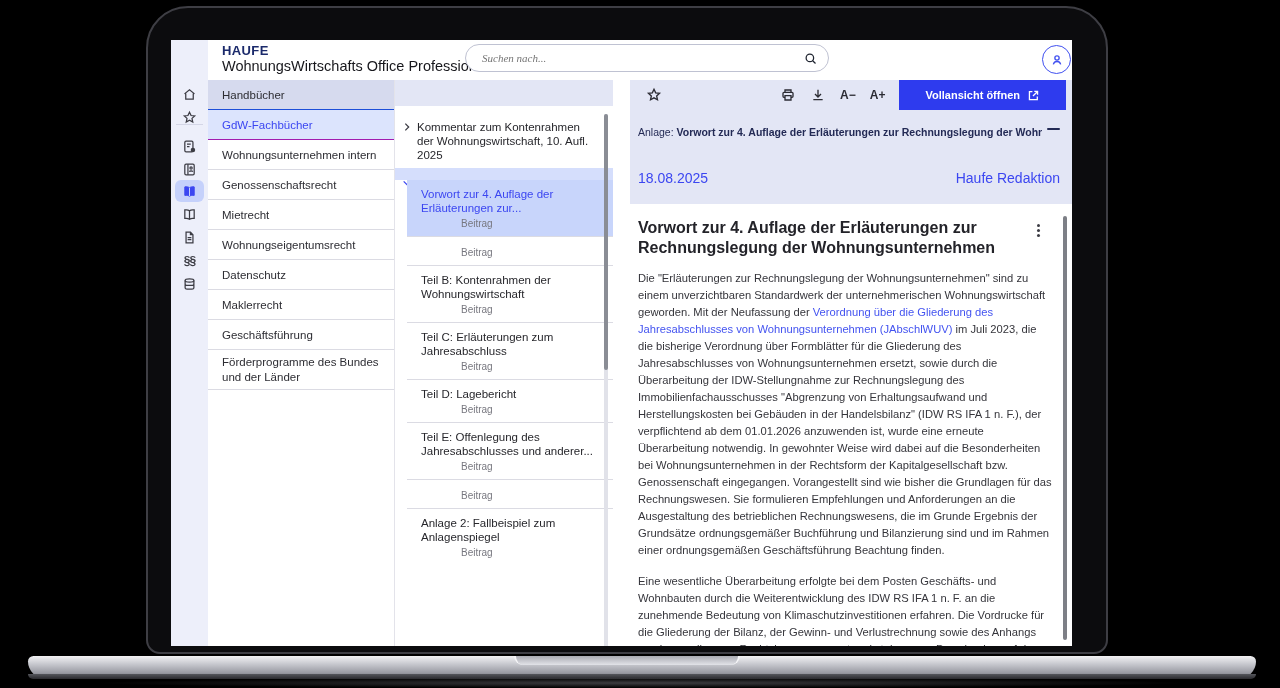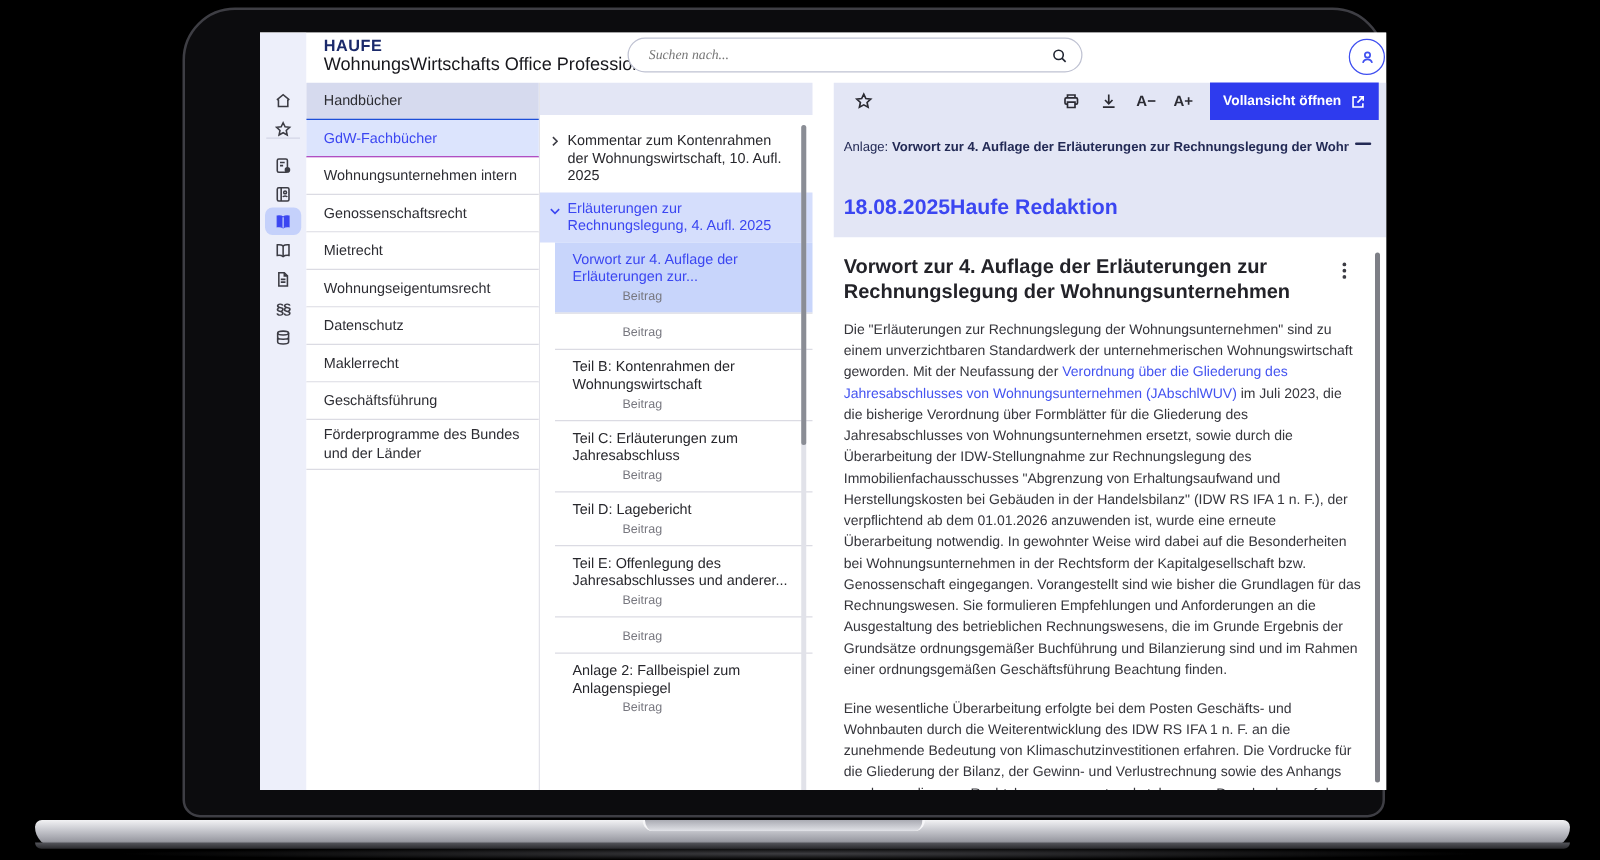--- a/index.html
+++ b/index.html
@@ -16,21 +16,21 @@
   .base-notch{position:absolute;left:486px;top:0;width:222px;height:9px;
     background:linear-gradient(180deg,#aaabb3,#e2e3e8);
     border-left:2px solid #f6f6f8;border-right:2px solid #f6f6f8;
     border-radius:0 0 9px 9px;}
   .base-lip{position:absolute;left:28px;top:674px;width:1228px;height:5px;
     background:linear-gradient(180deg,#55565c,#2a2a2e);border-radius:0 0 18px 18px;}
   .floor-shadow{position:absolute;left:90px;top:678px;width:1100px;height:10px;
     background:radial-gradient(ellipse at center, rgba(120,120,128,.5), rgba(0,0,0,0) 70%);}
 
   
-  .screen{position:absolute;left:171px;top:26px;width:901px;height:606px;background:#fff;overflow:hidden;margin-left:37px;}
+  .screen{position:absolute;left:171px;top:40px;width:901px;height:606px;background:#fff;overflow:hidden;}
 
   
   .app-header{position:absolute;left:0;top:0;width:100%;height:40px;background:#fff;z-index:2;}
   .logo{position:absolute;left:51px;top:4px;line-height:1.1;}
   .logo .brand{font-size:13px;font-weight:bold;letter-spacing:.4px;color:#1b2a6b;}
   .logo .product{font-size:14.5px;color:#17171c;margin-top:1px;}
   .search{position:absolute;left:294px;top:4px;width:364px;height:28px;box-sizing:border-box;
     border:1px solid #bfc2d2;border-radius:15px;background:#fff;display:flex;align-items:center;}
   .search input{border:none;outline:none;background:transparent;flex:1;margin-left:14px;
     font-size:11px;font-style:italic;color:#52525b;font-family:Liberation Serif, serif;}
@@ -69,28 +69,28 @@
   .tree-thumb{position:absolute;left:209px;top:34px;width:4px;height:256px;background:#8a8d95;border-radius:2px;}
 
   
   .content{position:absolute;left:459px;top:40px;width:442px;height:566px;background:#fff;}
   .c-toolbar{position:absolute;left:0;top:0;width:100%;height:30px;background:#e3e6f5;display:flex;align-items:center;}
   .c-toolbar .star{margin-left:16px;color:#2b2b33;display:flex;}
   .c-toolbar .spacer{flex:1;}
   .tb-ic{color:#2b2b33;display:flex;margin-right:14px;}
   .tb-txt{font-size:12px;font-weight:bold;color:#2b2b33;margin-right:14px;}
   .fullview-btn{height:42px;box-sizing:border-box;margin-right:6px;background:#2e3bee;color:#fff;border:none;
-    border-radius:4px;font-size:11px;font-weight:bold;display:flex;align-items:center;gap:7px;padding:0 10px;
+    border-radius:4px;font-size:11px;font-weight:bold;display:flex;align-items:center;gap:7px;padding:0 26px;
     font-family:"Liberation Sans",sans-serif;}
   .c-info{position:absolute;left:0;top:30px;width:100%;height:94px;background:#e3e6f5;}
   .bc-line{position:absolute;left:8px;top:16px;width:404px;font-size:10.5px;color:#232a55;white-space:nowrap;overflow:hidden;}
   .bc-line b{font-weight:bold;}
   .collapse-btn{position:absolute;right:12px;top:18px;width:13px;height:2px;background:#232a55;border-radius:1px;}
-  .meta-row{position:absolute;left:8px;right:12px;top:60px;display:flex;
-    font-size:17px;font-weight:bold;color:#3b46f1;}
+  .meta-row{position:absolute;left:8px;right:12px;top:60px;display:flex;justify-content:space-between;
+    font-size:14px;font-weight:normal;color:#3b46f1;}
   .article{position:absolute;left:0;top:124px;width:100%;height:442px;background:#fff;overflow:hidden;}
   .a-title{margin:14px 36px 0 8px;font-size:16px;font-weight:bold;line-height:20px;color:#232329;}
   .kebab{position:absolute;right:32px;top:20px;width:3px;height:3px;background:#3c3c44;border-radius:50%;
     box-shadow:0 5px 0 #3c3c44, 0 10px 0 #3c3c44;}
   .a-body{margin:12px 20px 0 8px;font-size:11.2px;line-height:17px;color:#35353b;}
   .a-body p{margin:0 0 14px 0;}
   .a-link{color:#4353f0;}
   .content-thumb{position:absolute;left:433px;top:136px;width:3.5px;height:424px;background:#7d7f86;border-radius:2px;}
 
   svg{display:block;}
@@ -231,21 +231,20 @@
               </svg>
           </span>
           <span>Kommentar zum Kontenrahmen der Wohnungswirtschaft, 10. Aufl. 2025</span>
         </div>
         <div class="t-item expanded">
           <span class="chev" style="top:10px">
             <svg width="10" height="10" viewBox="0 0 24 24" fill="none" stroke="currentColor" stroke-width="3">
                 <path d="M4 8l8 8 8-8"></path>
               </svg>
           </span>
-          <span>Erläuterungen zur Rechnungslegung, 4. Aufl. 2025</span>
         </div>
         <div class="t-sub selected">
           <div>Vorwort zur 4. Auflage der Erläuterungen zur...</div>
           <div class="meta">Beitrag</div>
         </div>
         <div class="t-sub lined">
           <div class="meta">Beitrag</div>
         </div>
         <div class="t-sub lined">
           <div>Teil B: Kontenrahmen der Wohnungswirtschaft</div>

